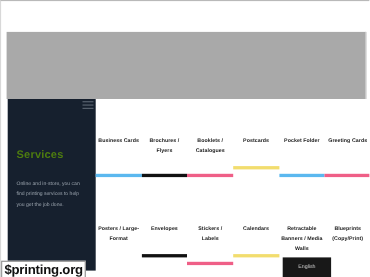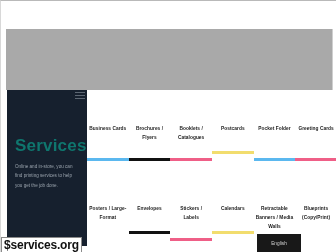--- a/index.html
+++ b/index.html
@@ -53,23 +53,23 @@
   #sidebar-marks i {
     display: block;
     height: 1px;
     background: #5d6773;
     margin-bottom: 2px;
   }
   #sidebar-title {
     position: absolute;
     left: 14px;
     top: 136px;
-    font-size: 17px;
+    font-size: 10px;
     font-weight: bold;
-    color: #0f766e;
+    color: #4d7c0f;
     letter-spacing: 0.2px;
     line-height: 1;
   }
   #sidebar-desc {
     position: absolute;
     left: 14px;
     top: 161px;
     width: 58px;
     font-size: 4.6px;
     line-height: 2.05;
@@ -211,16 +211,16 @@
       <div class="cell-label">Blueprints (Copy/Print)</div>
       <div class="cell-bar low" style="background: transparent;"></div>
     </div>
   </div>
 
   <div id="lang-button">
     <span>English</span>
   </div>
 
   <div id="watermark">
-    <span>$services.org</span>
+    <span>$printing.org</span>
   </div>
 
 </div>
 
 </body></html>

